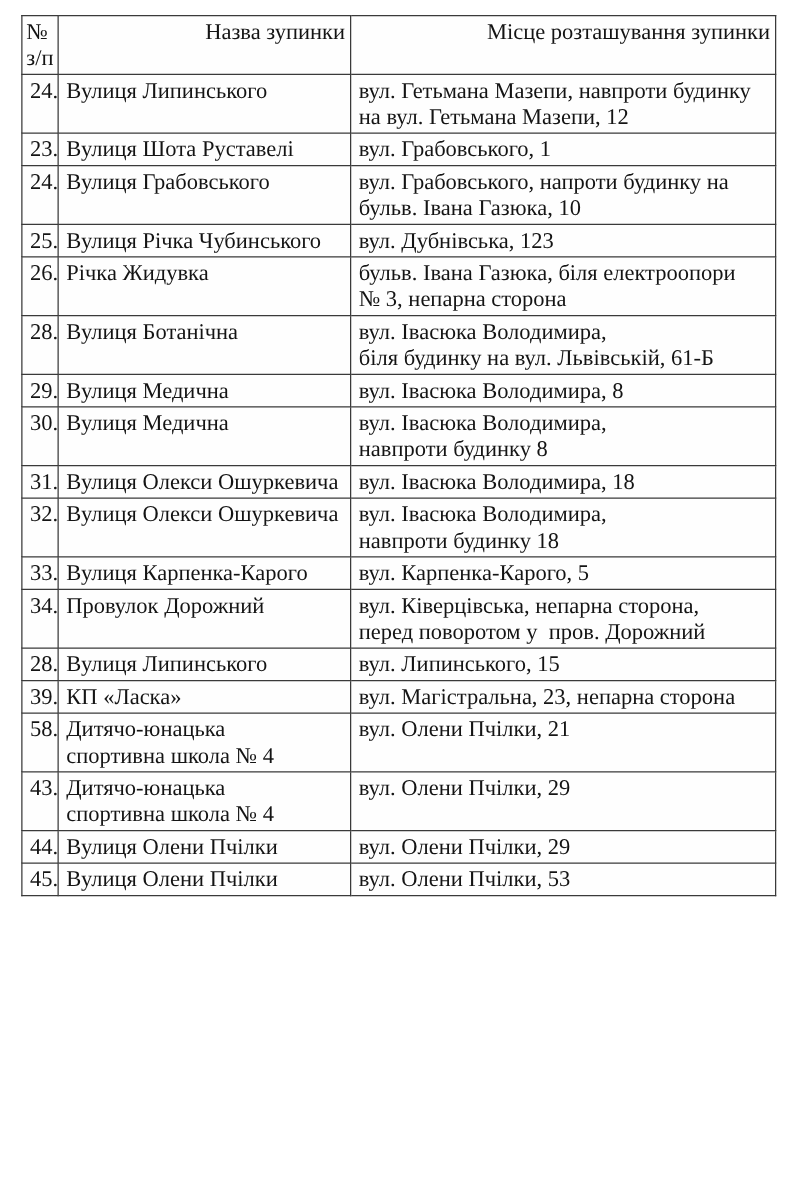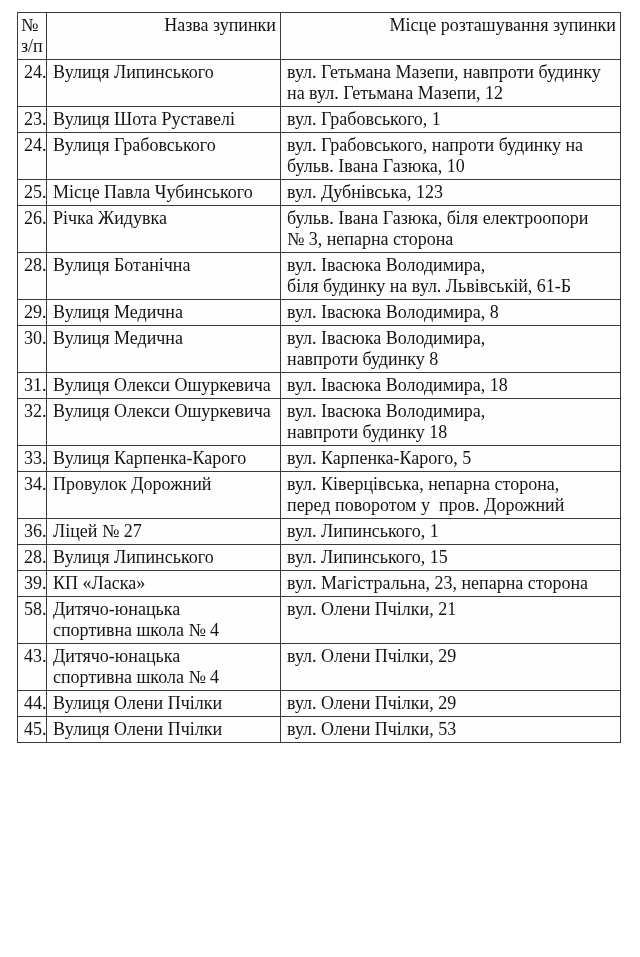--- a/index.html
+++ b/index.html
@@ -115,21 +115,21 @@
       <span class="cellText">вул. Грабовського, напроти будинку на
 бульв. Івана Газюка, 10</span>
     </td>
   </tr>
 
   <tr>
     <td class="numCell">
       <span class="cellText">25.</span>
     </td>
     <td>
-      <span class="cellText">Місце Павла Чубинського</span>
+      <span class="cellText">Вулиця Річка Чубинського</span>
     </td>
     <td>
       <span class="cellText">вул. Дубнівська, 123</span>
     </td>
   </tr>
 
   <tr>
     <td class="numCell">
       <span class="cellText">26.</span>
     </td>
@@ -225,31 +225,20 @@
     <td>
       <span class="cellText">Провулок Дорожний</span>
     </td>
     <td>
       <span class="cellText">вул. Ківерцівська, непарна сторона,
 перед поворотом у  пров. Дорожний</span>
     </td>
   </tr>
 
 
-  <tr>
-    <td class="numCell">
-      <span class="cellText">36.</span>
-    </td>
-    <td>
-      <span class="cellText">Ліцей № 27</span>
-    </td>
-    <td>
-      <span class="cellText">вул. Липинського, 1</span>
-    </td>
-  </tr>
 
   <tr>
     <td class="numCell">
       <span class="cellText">28.</span>
     </td>
     <td>
       <span class="cellText">Вулиця Липинського</span>
     </td>
     <td>
       <span class="cellText">вул. Липинського, 15</span>

